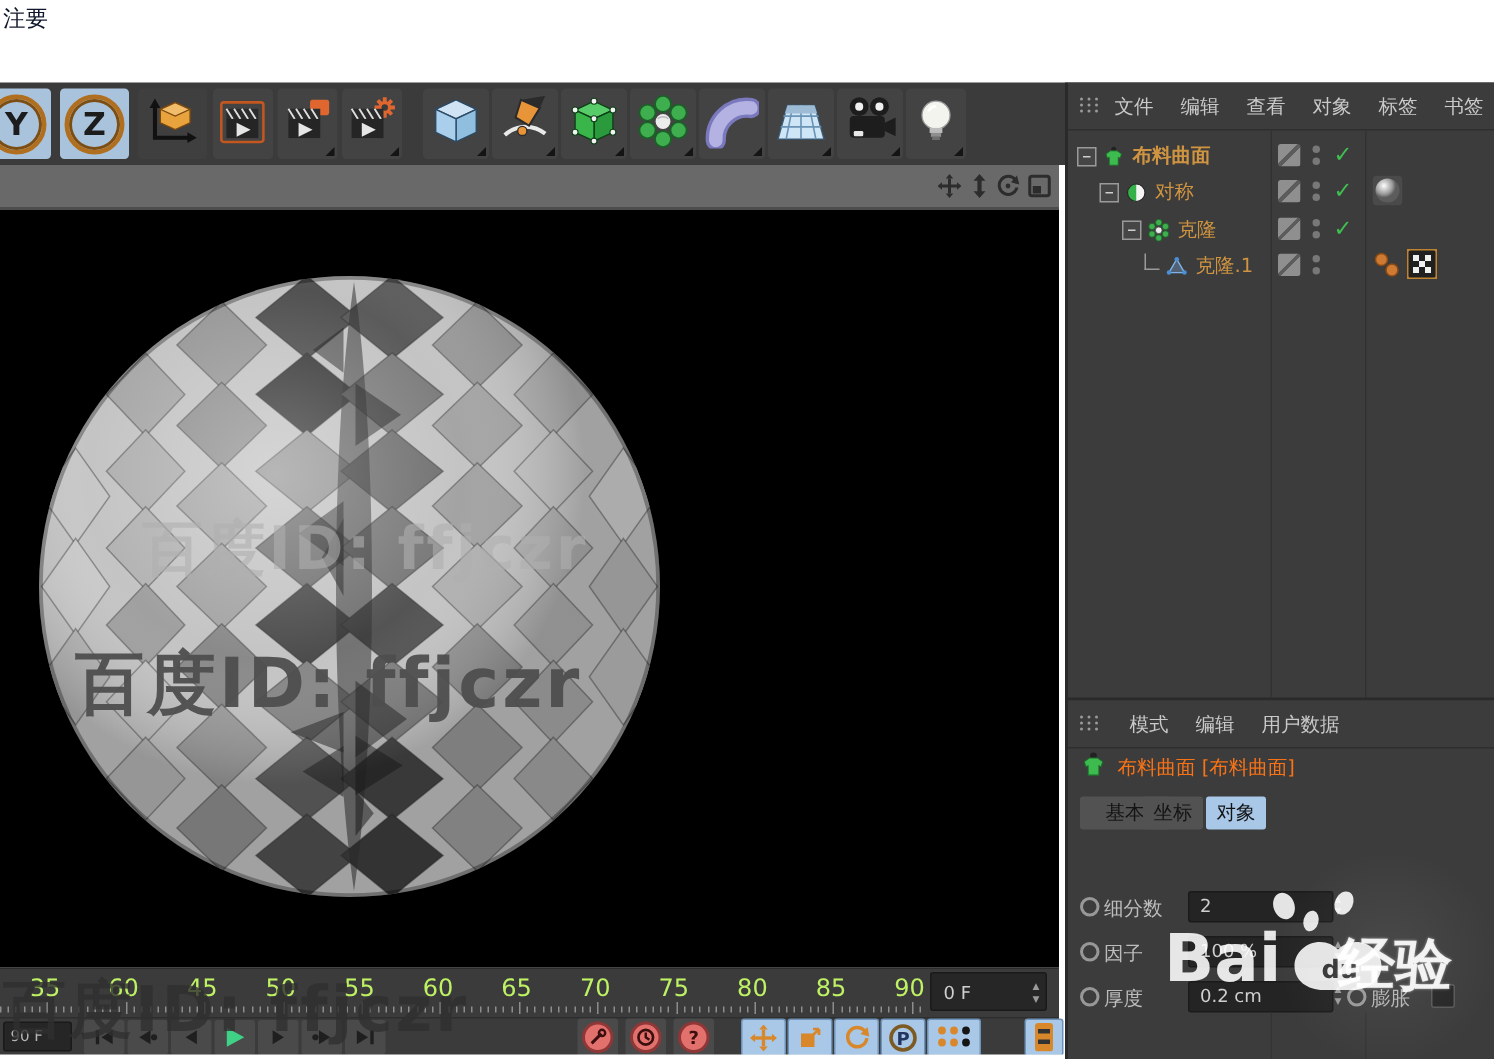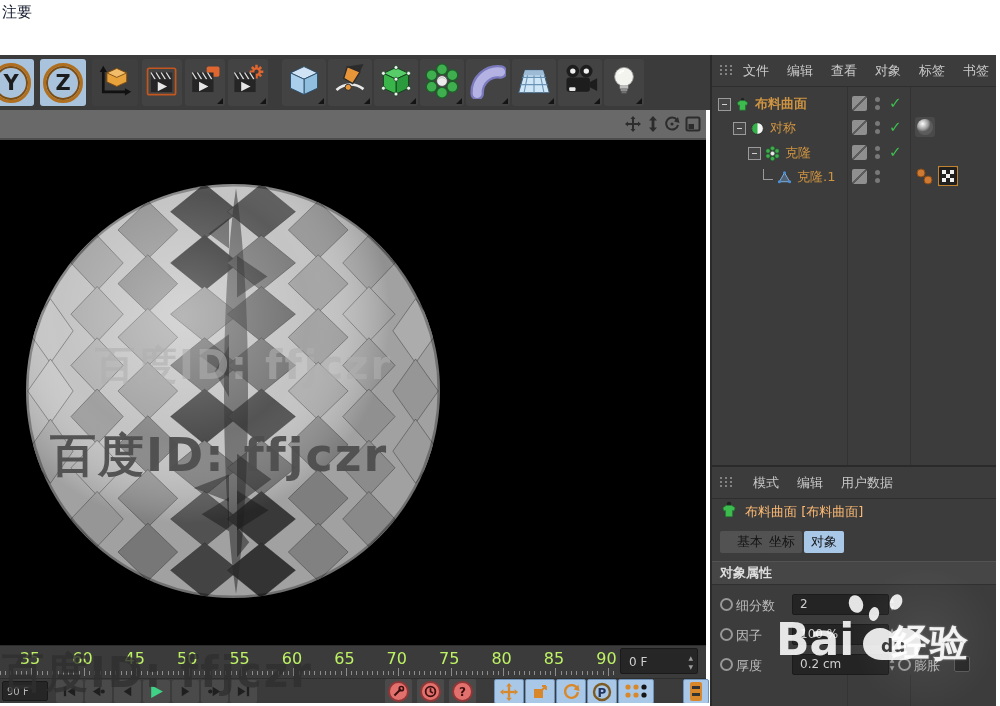--- a/index.html
+++ b/index.html
@@ -37,21 +37,21 @@
   .expander i{width:5px;height:1px;background:#cfcfcf;}
   .elbow{width:9px;height:10px;border-left:1px solid #9a9a9a;border-bottom:1px solid #9a9a9a;flex:none;margin-top:-6px;}
   .vis-square{position:absolute;left:140px;top:4px;width:15px;height:15px;background:#8f8f8f;border-radius:2px;
      background-image:linear-gradient(135deg,transparent 44%,#5c5c5c 44%,#5c5c5c 56%,transparent 56%);}
   .vis-dots{position:absolute;left:163px;top:5px;width:5px;height:14px;}
   .vis-dots i{display:block;width:5px;height:5px;border-radius:50%;background:#787878;margin-bottom:3px;}
   .row-check{position:absolute;left:177px;top:2px;color:#3fbf4f;font-size:15px;font-weight:bold;}
   .tagbox{position:absolute;left:203px;top:1px;display:flex;gap:3px;align-items:center;}
   
   .am-objrow{position:absolute;display:flex;align-items:center;}
-  .am-objlabel{color:#fdba74;font-size:13px;margin-left:7px;}
+  .am-objlabel{color:#f97316;font-size:13px;margin-left:7px;}
   .am-tab{position:absolute;top:0;height:22px;background:#525252;color:#141414;font-size:13px;
           display:flex;align-items:center;justify-content:center;border-radius:2px;}
   .am-tab.active{background:#a9c7e7;}
   .am-section{position:absolute;left:0;width:286px;height:22px;background:#464646;display:flex;align-items:center;
           color:#dedede;font-size:13px;font-weight:bold;border-top:1px solid #535353;border-bottom:1px solid #303030;}
   .prop-row{position:absolute;left:0;width:286px;height:24px;}
   .ring{position:absolute;width:9px;height:9px;border:2px solid #989898;border-radius:50%;}
   .prop-label{position:absolute;left:24px;top:4px;color:#bcbcbc;font-size:13px;}
   .prop-input{position:absolute;left:80px;top:1px;width:88px;height:19px;background:#242424;border:1px solid #1b1b1b;
      border-radius:2px;color:#cfcfcf;font-size:12px;line-height:19px;padding-left:7px;}
@@ -759,23 +759,20 @@
           </svg></span>
       <span class="am-objlabel">布料曲面 [布料曲面]</span>
     </div>
 
     <div id="am-tabs">
         <div class="am-tab" style="left: 8px; top: 476px; width: 60px;">基本</div>
         <div class="am-tab" style="left: 50px; top: 476px; width: 40px;">坐标</div>
         <div class="am-tab active" style="left: 92px; top: 476px; width: 40px;">对象</div>
       </div>
 
-    <div class="am-section" style="top:506px">
-      <span style="margin-left:8px">对象属性</span>
-    </div>
 
     <div id="am-props">
         <div class="prop-row" style="top: 538px;">
           <div class="ring" style="left: 8px; top: 5px;"></div>
           <div class="prop-label">细分数</div>
           <div class="prop-input">2</div>
           <div class="mini-spin">▲<br>▼</div>
         </div>
         <div class="prop-row" style="top: 568px;">
           <div class="ring" style="left: 8px; top: 5px;"></div>

